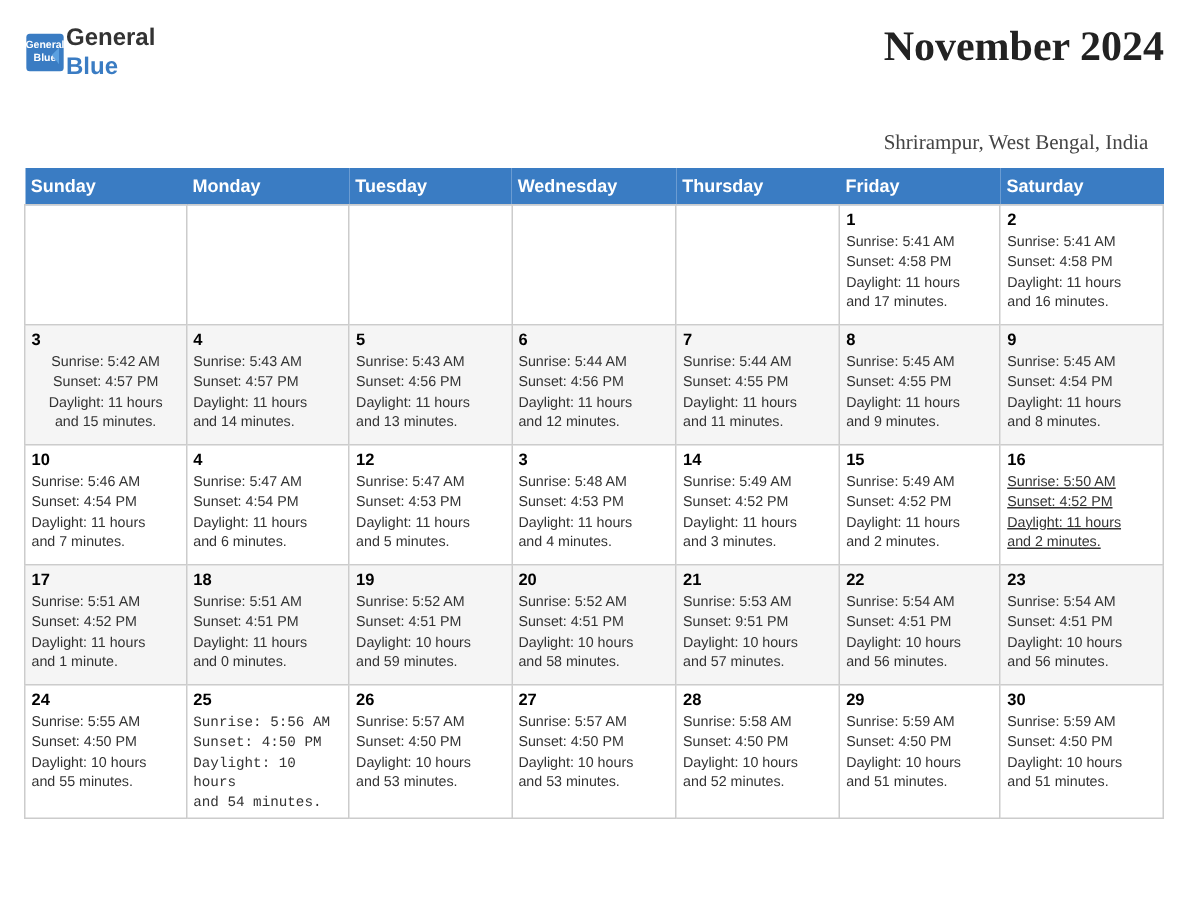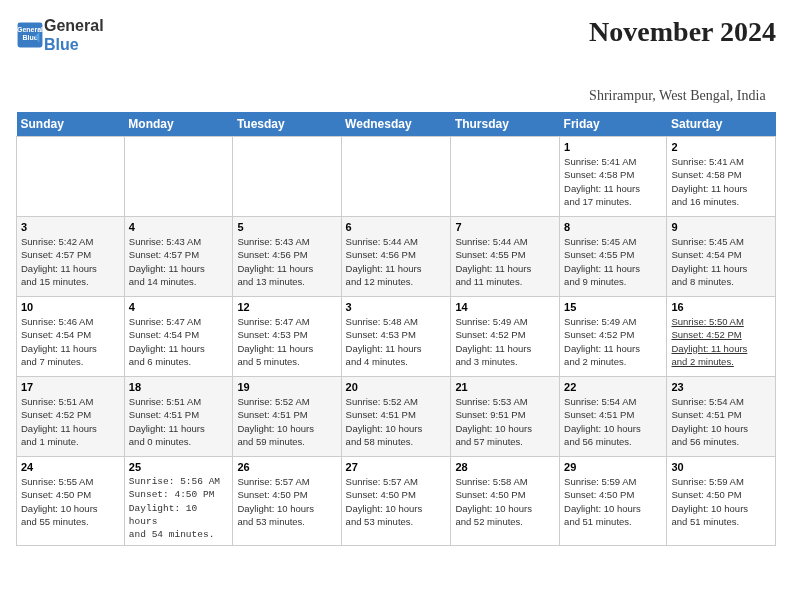--- a/index.html
+++ b/index.html
@@ -130,21 +130,21 @@
           <div class="day-num">2</div>
           <div class="day-info" style="white-space: pre-line;">Sunrise: 5:41 AM
 Sunset: 4:58 PM
 Daylight: 11 hours
 and 16 minutes.</div>
         </td>
       </tr>
       <tr>
         <td>
           <div class="day-num">3</div>
-          <div class="day-info" style="white-space: pre-line;">Sunrise: 5:42 AM
+          <div class="day-info" style="white-space: pre-line; text-align: center;">Sunrise: 5:42 AM
 Sunset: 4:57 PM
 Daylight: 11 hours
 and 15 minutes.</div>
         </td>
         <td>
           <div class="day-num">4</div>
           <div class="day-info" style="white-space: pre-line;">Sunrise: 5:43 AM
 Sunset: 4:57 PM
 Daylight: 11 hours
 and 14 minutes.</div>

